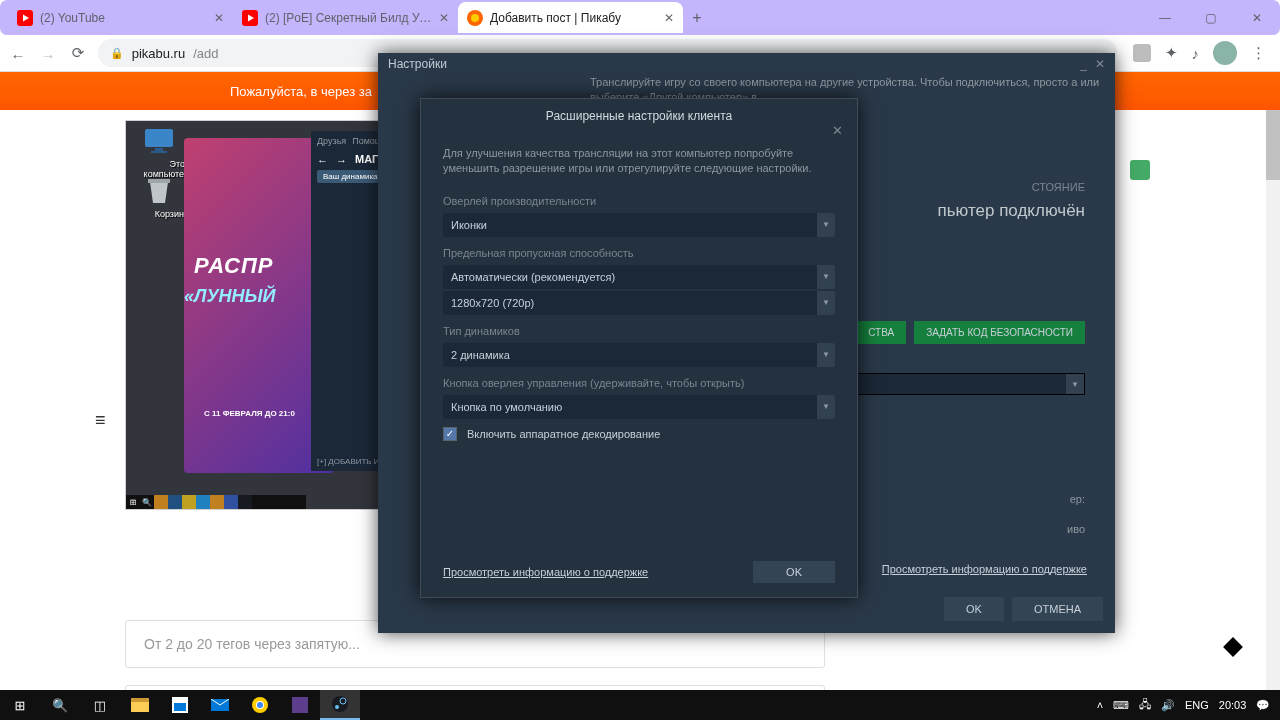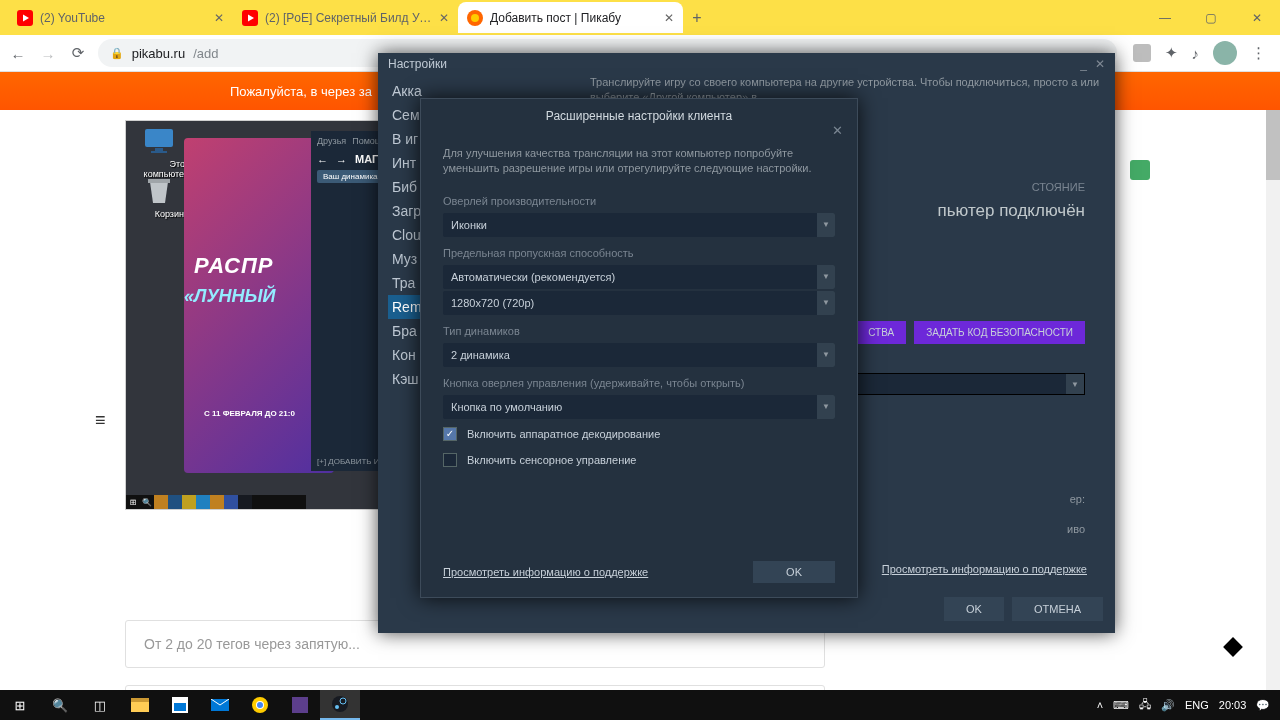--- a/index.html
+++ b/index.html
@@ -1,19 +1,19 @@
 <!DOCTYPE html>
 <html><head>
 <meta charset="utf-8">
 <style>
 * { margin: 0; padding: 0; box-sizing: border-box; font-family: "Segoe UI", Arial, sans-serif; }
 body { width: 1280px; height: 720px; background: #fff; overflow: hidden; position: relative; }
 
 
-.tab-bar { height: 35px; background: #fde047; display: flex; align-items: center; padding-left: 8px; }
+.tab-bar { height: 35px; background: #c4b5fd; display: flex; align-items: center; padding-left: 8px; border-radius: 7px; }
 .tab { height: 31px; width: 225px; display: flex; align-items: center; padding: 0 9px; gap: 7px; font-size: 12px; color: #5f6368; position: relative; border-radius: 8px 8px 0 0; }
 .tab.active { background: #fff; color: #202124; justify-content: center; }
 .tab .fav { width: 16px; height: 16px; flex-shrink: 0; }
 .tab .title { flex: 1; white-space: nowrap; overflow: hidden; text-overflow: ellipsis; }
 .tab .close { font-size: 12px; color: #666; cursor: pointer; }
 .new-tab { width: 28px; text-align: center; font-size: 16px; color: #5f6368; }
 .win-controls { margin-left: auto; display: flex; }
 .win-controls div { width: 46px; height: 35px; display:flex;align-items:center;justify-content:center;color:#5f6368;font-size:12px; }
 
 .addr-bar { height: 37px; background: #fff; display: flex; align-items: center; padding: 0 8px; gap: 10px; border-bottom: 1px solid #e0e0e0; }
@@ -53,21 +53,21 @@
 
 .steam-win { position:absolute; left:378px; top:53px; width:737px; height:580px; background:#2a3949; box-shadow: 0 0 18px rgba(0,0,0,0.7); }
 .steam-title { height:22px; padding:4px 10px; font-size:12px; color:#bfc9d4; display:flex; align-items:center; }
 .steam-title .wc { margin-left:auto; display:flex; gap:8px; color:#808a95; font-size:12px; }
 .steam-desc { padding: 0px 12px 8px 212px; font-size:11px; color:#8f98a0; line-height:1.35; }
 .steam-sidebar { position:absolute; left:10px; top:26px; width:50px; }
 .steam-side-item { font-size:14px; color:#bfc9d4; padding: 4px 4px; white-space:nowrap; overflow:hidden; }
 .steam-side-item.sel { background:#1a5f8f; color:#fff; }
 .state { position:absolute; right:30px; top:128px; font-size:11px; color:#7a8591; }
 .state-val { position:absolute; right:30px; top:148px; font-size:17px; color:#c0c8cb; }
-.btn-gray { background:#6d28d9; color:#c7d0d9; font-size:10px; padding:6px 12px; display:inline-block; }
+.btn-gray { background:#15803d; color:#c7d0d9; font-size:10px; padding:6px 12px; display:inline-block; }
 .big-btns { position:absolute; right:30px; top:268px; display:flex; gap:8px; }
 .big-select { position:absolute; right:30px; top:320px; width:230px; height:22px; background:#1b2838; border:1px solid #000; }
 .big-select .arrow { position:absolute; right:0; top:0; width:18px; height:100%; background:#32414f; display:flex; align-items:center; justify-content:center; font-size:8px; color:#8f98a0; }
 .support2 { position:absolute; right:28px; bottom:58px; font-size:11px; color:#c7d0d9; text-decoration:underline; }
 .bottom-btns { position:absolute; right:12px; bottom:12px; display:flex; gap:8px; }
 .bbtn { background:#334455; color:#c7d0d9; font-size:11px; padding:6px 22px; }
 
 
 .modal { position:absolute; left:420px; top:98px; width:438px; height:500px; background:#24313f; border:1px solid #3d4b5a; box-shadow: 0 0 20px rgba(0,0,0,0.8); z-index:5; }
 .modal-hdr { padding:10px 14px 8px; font-size:12px; color:#d2dae0; display:flex; align-items:center;flex-direction:column; }
@@ -249,35 +249,20 @@
 
 <div class="steam-win">
   <div class="steam-title">
     <span>Настройки</span>
     <div class="wc">
       <span>_</span>
       <span>✕</span>
     </div>
   </div>
   <div class="steam-desc">Транслируйте игру со своего компьютера на другие устройства. Чтобы подключиться, просто                                                                               а или выберите «Другой компьютер» в</div>
-  <div class="steam-sidebar">
-    <div class="steam-side-item">Акка</div>
-    <div class="steam-side-item">Сем</div>
-    <div class="steam-side-item">В иг</div>
-    <div class="steam-side-item">Инт</div>
-    <div class="steam-side-item">Биб</div>
-    <div class="steam-side-item">Загр</div>
-    <div class="steam-side-item">Clou</div>
-    <div class="steam-side-item">Муз</div>
-    <div class="steam-side-item">Тра</div>
-    <div class="steam-side-item sel">Rem</div>
-    <div class="steam-side-item">Бра</div>
-    <div class="steam-side-item">Кон</div>
-    <div class="steam-side-item">Кэш</div>
-  </div>
   <div class="state">СТОЯНИЕ</div>
   <div class="state-val">пьютер подключён</div>
   <div class="big-btns">
     <span class="btn-gray">СТВА</span>
     <span class="btn-gray">ЗАДАТЬ КОД БЕЗОПАСНОСТИ</span>
   </div>
   <div class="big-select">
     <div class="arrow">▼</div>
   </div>
   <div style="position:absolute;right:30px;top:440px;font-size:11px;color:#8f98a0">ер:</div>
@@ -321,24 +306,20 @@
 
   <div class="fld-label">Кнопка оверлея управления (удерживайте, чтобы открыть)</div>
   <div class="select">
     <span>Кнопка по умолчанию</span>
     <div class="arrow">▼</div>
   </div>
 
   <div class="chk-row">
     <div class="chk checked"></div>
     <span>Включить аппаратное декодирование</span>
-  </div>
-  <div class="chk-row">
-    <div class="chk"></div>
-    <span>Включить сенсорное управление</span>
   </div>
 
   <div class="modal-foot">
     <span class="link">Просмотреть информацию о поддержке</span>
     <span class="ok">OK</span>
   </div>
 </div>
 
 <div class="taskbar">
   <div class="tb">⊞</div>

